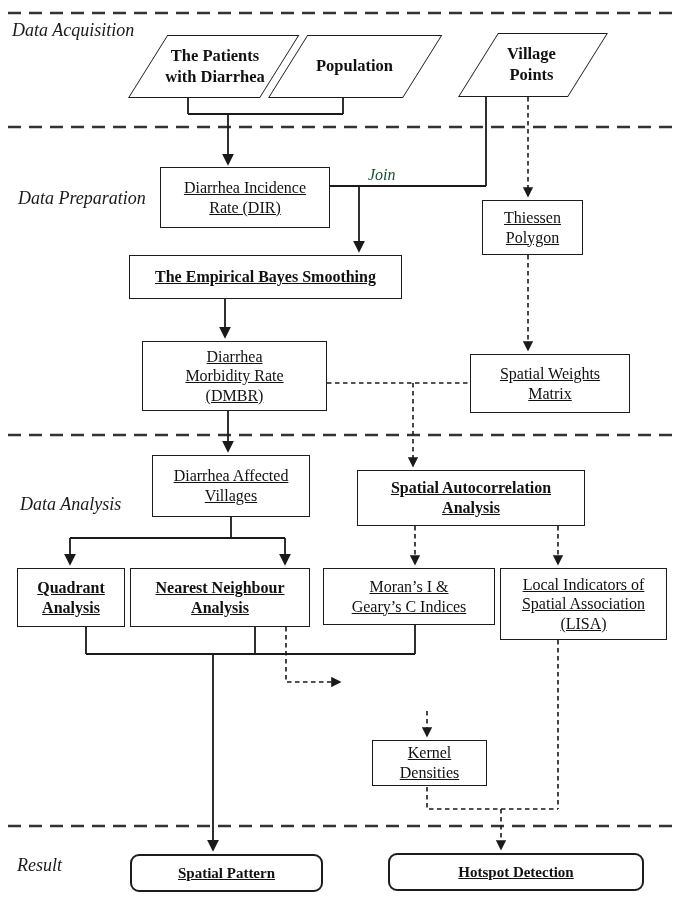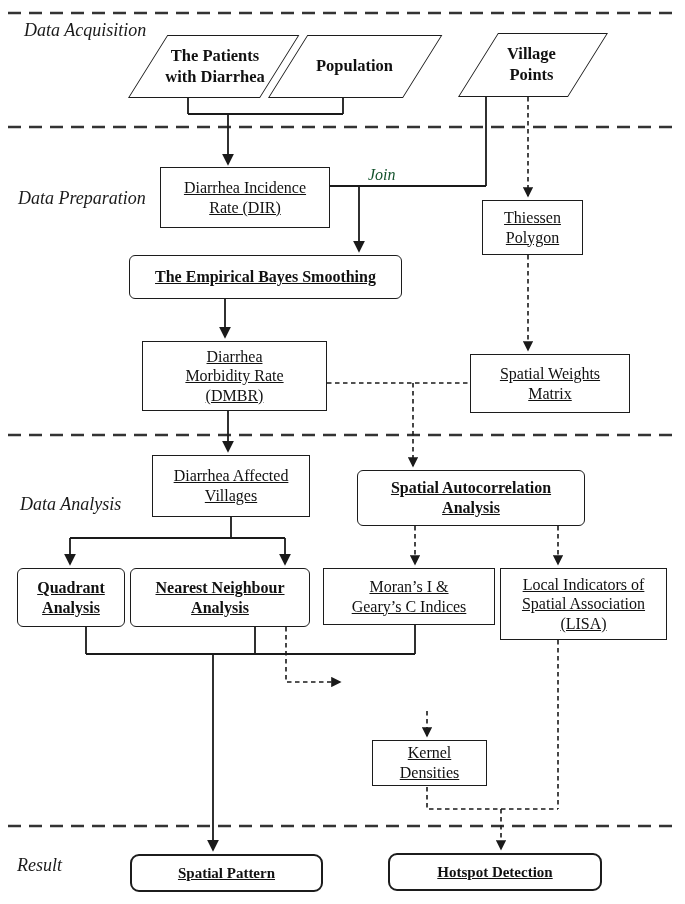--- a/index.html
+++ b/index.html
@@ -36,21 +36,21 @@
     display: flex;
     align-items: center;
     justify-content: center;
     text-align: center;
     font-size: 16px;
     line-height: 1.22;
     white-space: pre-line;
     padding: 3px 2px;
     text-decoration: underline;
   }
-  .node.bold { font-weight: bold; border-radius: 6px; }
+  .node.bold { font-weight: bold; }
   .node.rounded { border-radius: 9px; border-width: 2px; font-size: 15px; }
 
   .pnode { position: absolute; }
   .pshape {
     position: absolute;
     left: 0; top: 0; height: 100%;
     box-sizing: border-box;
     border: 1.7px solid #1c1c1c;
     background: #ffffff;
     transform-origin: left bottom;
@@ -111,21 +111,21 @@
       <path d="M415 526 V564" marker-end="url(#arr)"></path>
       <path d="M558 526 V564" marker-end="url(#arr)"></path>
       <path d="M286 627 V682 H340" marker-end="url(#arr)"></path>
       <path d="M427 711 V736" marker-end="url(#arr)"></path>
       <path d="M427 787 V809 H558"></path>
       <path d="M558 640 V809"></path>
       <path d="M501 809 V849" marker-end="url(#arr)"></path>
     </g>
   </svg>
 
-  <div class="section-label" style="left:24px; top:20px">Data Acquisition</div>
+  <div class="section-label" style="left:12px; top:20px">Data Acquisition</div>
   <div class="section-label" style="left:18px; top:188px">Data Preparation</div>
   <div class="section-label" style="left:20px; top:494px">Data Analysis</div>
   <div class="section-label" style="left:17px; top:855px">Result</div>
 
   <div class="join-label" style="left:368px; top:166px">Join</div>
 
   <div class="pnode" style="left:128px; top:35px; width:174px; height:63px">
     <div class="pshape" style="width:132px"></div>
     <div class="plabel">The Patients
 with Diarrhea</div>
@@ -160,15 +160,15 @@
 Analysis</div>
   <div class="node" style="left:323px; top:568px; width:172px; height:57px">Moran’s I &amp;
 Geary’s C Indices</div>
   <div class="node" style="left:500px; top:568px; width:167px; height:72px">Local Indicators of
 Spatial Association
 (LISA)</div>
   <div class="node" style="left:372px; top:740px; width:115px; height:46px">Kernel
 Densities</div>
 
   <div class="node bold rounded" style="left:130px; top:854px; width:193px; height:38px">Spatial Pattern</div>
-  <div class="node bold rounded" style="left:388px; top:853px; width:214px; height:38px">Hotspot Detection</div>
+  <div class="node bold rounded" style="left:388px; top:853px; width:256px; height:38px">Hotspot Detection</div>
 
 </div>
 
 </body></html>

